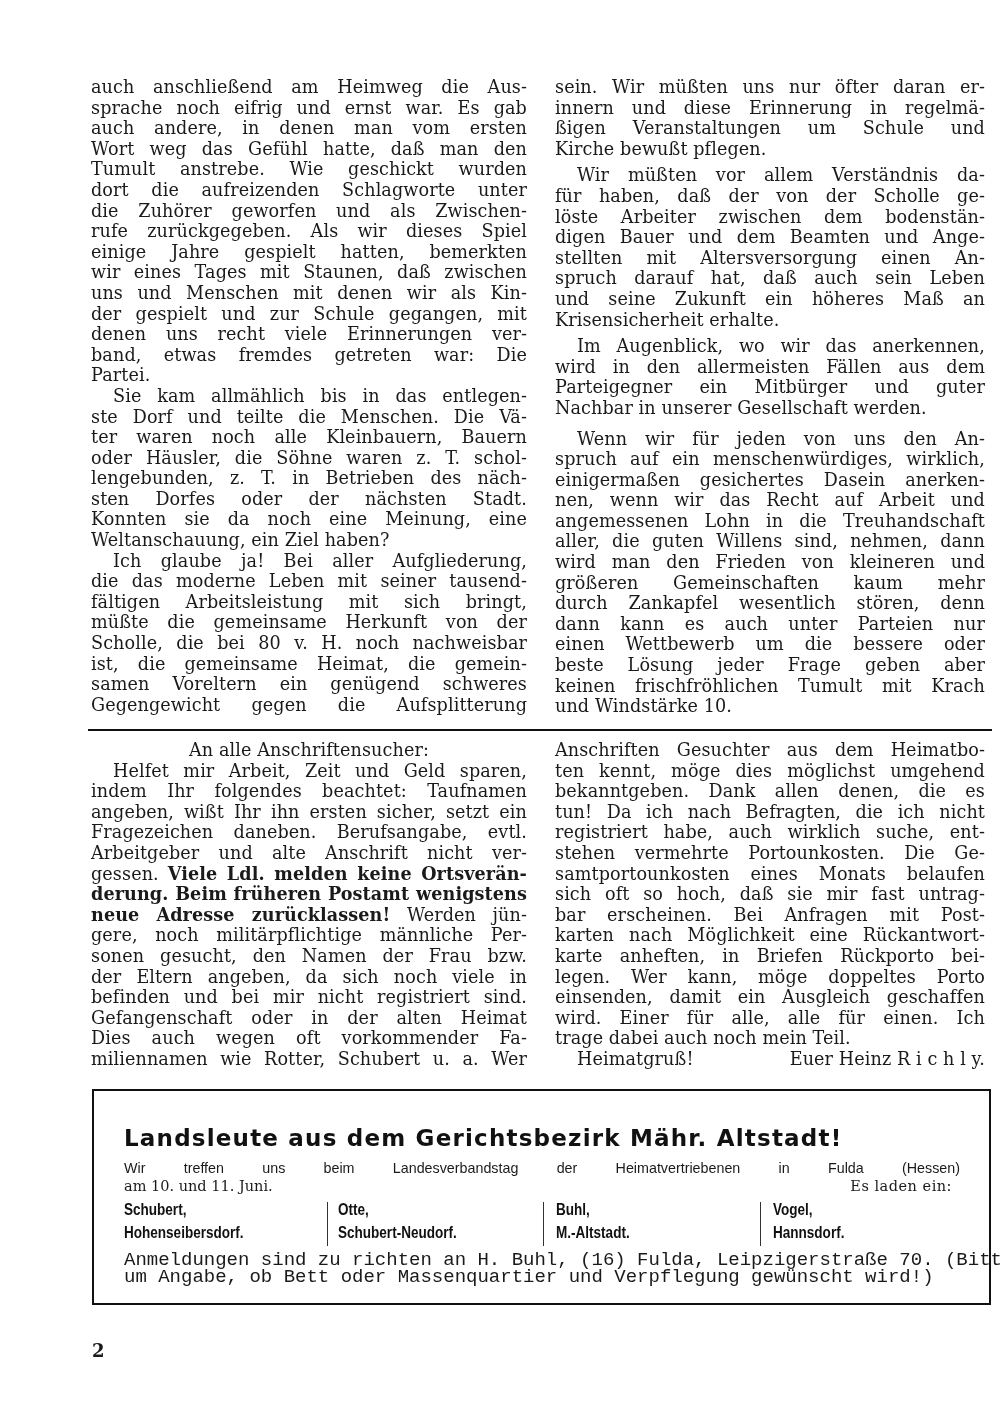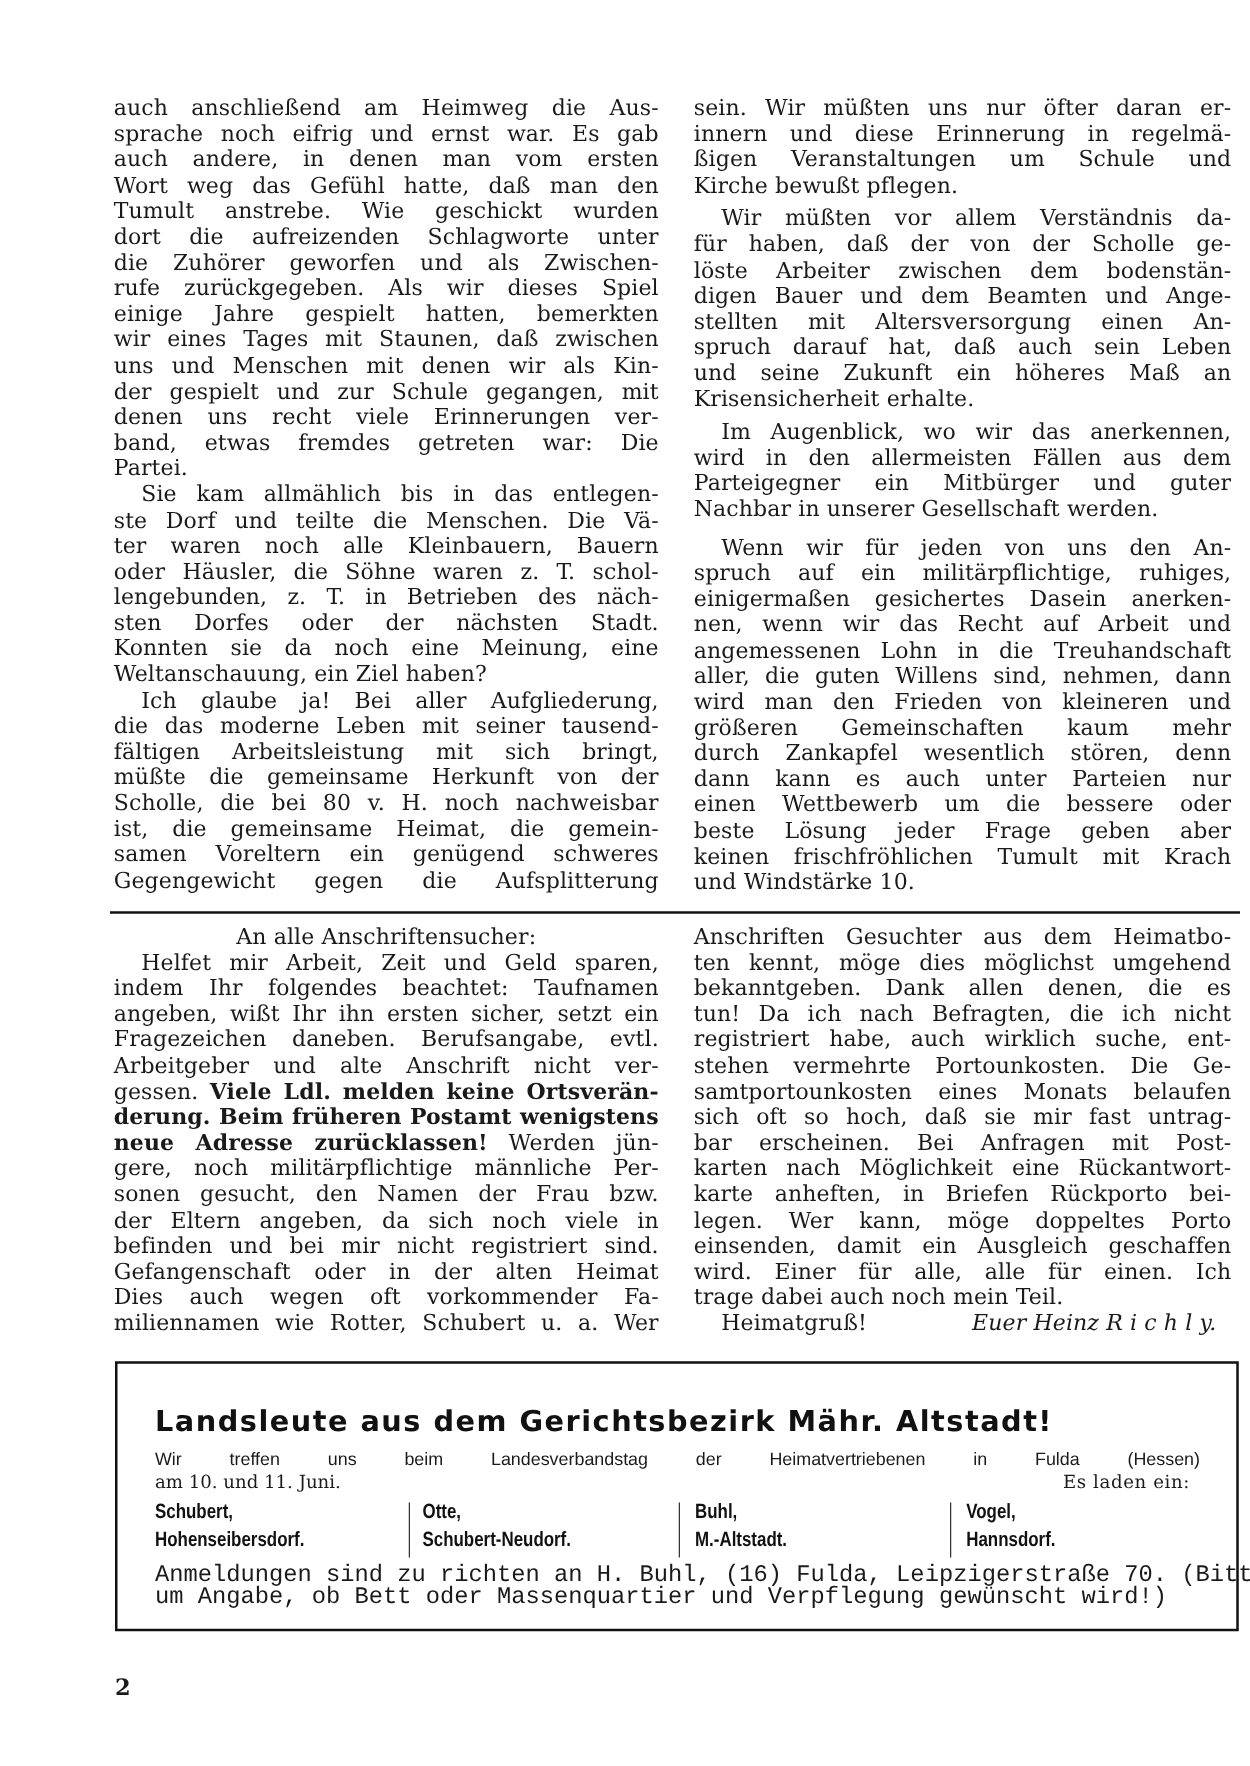--- a/index.html
+++ b/index.html
@@ -83,21 +83,21 @@
     <span class="line">spruch darauf hat, daß auch sein Leben</span>
     <span class="line">und seine Zukunft ein höheres Maß an</span>
     <span class="line end">Krisensicherheit erhalte.</span>
     <div class="gap"></div>
     <span class="line ind">Im Augenblick, wo wir das anerkennen,</span>
     <span class="line">wird in den allermeisten Fällen aus dem</span>
     <span class="line">Parteigegner ein Mitbürger und guter</span>
     <span class="line end">Nachbar in unserer Gesellschaft werden.</span>
     <div class="gap" style="height:10px"></div>
     <span class="line ind">Wenn wir für jeden von uns den An-</span>
-    <span class="line">spruch auf ein militärpflichtige, ruhiges,</span>
+    <span class="line">spruch auf ein menschenwürdiges, wirklich,</span>
     <span class="line">einigermaßen gesichertes Dasein anerken-</span>
     <span class="line">nen, wenn wir das Recht auf Arbeit und</span>
     <span class="line">angemessenen Lohn in die Treuhandschaft</span>
     <span class="line">aller, die guten Willens sind, nehmen, dann</span>
     <span class="line">wird man den Frieden von kleineren und</span>
     <span class="line">größeren Gemeinschaften kaum mehr</span>
     <span class="line">durch Zankapfel wesentlich stören, denn</span>
     <span class="line">dann kann es auch unter Parteien nur</span>
     <span class="line">einen Wettbewerb um die bessere oder</span>
     <span class="line">beste Lösung jeder Frage geben aber</span>
@@ -137,21 +137,21 @@
     <span class="line">sich oft so hoch, daß sie mir fast untrag-</span>
     <span class="line">bar erscheinen.  Bei Anfragen mit Post-</span>
     <span class="line">karten nach Möglichkeit eine Rückantwort-</span>
     <span class="line">karte anheften, in Briefen Rückporto bei-</span>
     <span class="line">legen.  Wer kann, möge doppeltes Porto</span>
     <span class="line">einsenden, damit ein Ausgleich geschaffen</span>
     <span class="line">wird.  Einer für alle, alle für einen.  Ich</span>
     <span class="line end">trage dabei auch noch mein Teil.</span>
     <div style="position:relative;height:21px;">
       <span style="position:absolute;left:22px;top:0;white-space:nowrap;">Heimatgruß!</span>
-      <span style="position:absolute;right:12px;top:0;white-space:nowrap;font-style:italic;">Euer Heinz R i c h l y.</span>
+      <span style="position:absolute;right:0;top:0;white-space:nowrap;">Euer Heinz R i c h l y.</span>
     </div>
   </div>
 
   <div class="box"></div>
   <div class="box-title">Landsleute aus dem Gerichtsbezirk Mähr. Altstadt!</div>
   <div class="box-sub1">Wir treffen uns beim Landesverbandstag der Heimatvertriebenen in Fulda (Hessen)</div>
   <div class="box-sub2">am 10. und 11. Juni.</div>
   <div class="box-invite">Es laden ein:</div>
 
   <div class="host" style="left:84px;">

